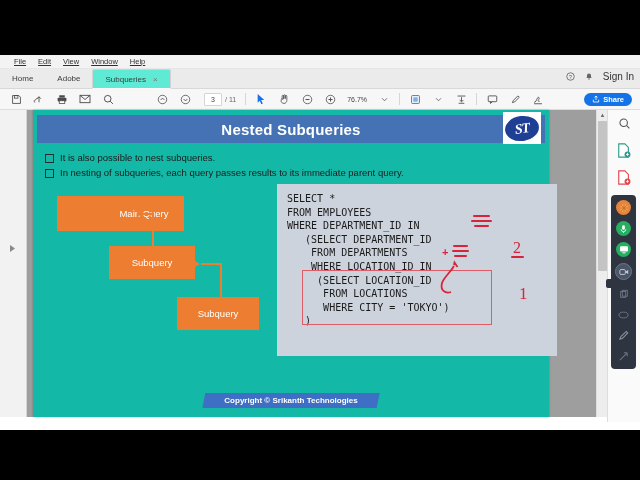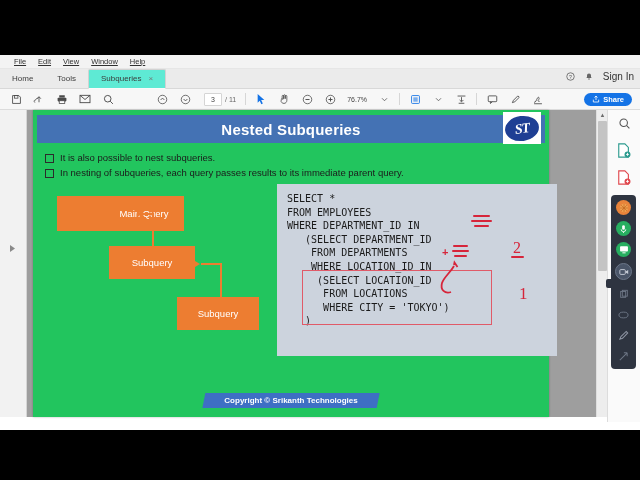--- a/index.html
+++ b/index.html
@@ -19,21 +19,21 @@
   .wctrl{width:22px;height:16px;display:flex;align-items:center;justify-content:center;
          font-size:8px;color:#555;}
 
   
   .menubar{height:13px;background:#f3f3f3;display:flex;align-items:center;padding-left:14px;gap:12px;
            border-bottom:1px solid #e6e6e6;}
   .menu-item{font-size:7.5px;color:#303030;}
   .menu-item span.u{text-decoration:underline;}
 
   
-  .tabstrip{height:19px;background:#ebebeb;display:flex;align-items:center;border-bottom:1px solid #d8d8d8;position:relative;}
+  .tabstrip{height:19px;background:#ebebeb;display:flex;align-items:flex-start;border-bottom:1px solid #d8d8d8;position:relative;}
   .tab{height:18px;display:flex;align-items:center;padding:0 12px;font-size:8px;color:#3c3c3c;gap:7px;}
   .tab.active{background:#5eead4;border:1px solid #d2d2d2;border-bottom:1px solid #fafafa;border-radius:2px 2px 0 0;}
   .tab .x{font-size:8px;color:#777;}
   .tab-right{position:absolute;right:6px;bottom:3px;display:flex;align-items:center;gap:10px;}
   .signin{font-size:10px;color:#333;}
 
   
   .toolbar{height:20px;background:#f7f7f7;border-bottom:1px solid #dcdcdc;display:flex;align-items:center;
            padding-left:10px;gap:0;position:relative;}
   .tgrp{display:flex;align-items:center;gap:11px;}
@@ -53,21 +53,21 @@
   .railhandle{position:absolute;left:10px;top:44%;width:5px;height:7px;background:#8a8a8a;
               clip-path:polygon(0 0,100% 50%,0 100%);}
   .rightrail{position:absolute;right:0;top:0;width:32px;height:100%;background:#fafafa;border-left:1px solid #dcdcdc;
              display:flex;flex-direction:column;align-items:center;padding-top:5px;gap:10px;}
   .rtool{width:17px;height:17px;display:flex;align-items:center;justify-content:center;}
   .scrollbar{position:absolute;right:32px;top:0;width:11px;height:100%;background:#ededed;border-left:1px solid #dedede;}
   .sb-up,.sb-dn{height:10px;display:flex;align-items:center;justify-content:center;font-size:6px;color:#6b6b6b;}
   .sb-thumb{position:absolute;left:1px;top:11px;width:9px;height:150px;background:#c4c4c4;border-radius:1px;}
 
   
-  .page{position:absolute;left:33px;top:0;width:516px;height:100%;background:#22c55e;box-shadow:0 0 2px rgba(0,0,0,.28);}
+  .page{position:absolute;left:33px;top:0;width:516px;height:100%;background:#14b8a6;box-shadow:0 0 2px rgba(0,0,0,.28);}
   .slide-header{margin:5px 4px 0 4px;height:28px;background:#4472b4;display:flex;align-items:center;justify-content:center;position:relative;}
   .slide-title{font-size:15px;font-weight:bold;color:#fff;letter-spacing:.2px;}
   .stlogo{position:absolute;right:4px;top:-3px;width:38px;height:32px;background:#fff;
           display:flex;align-items:center;justify-content:center;}
   .stlogo .oval{width:34px;height:25px;background:#1f3f94;border-radius:50%;
        display:flex;align-items:center;justify-content:center;transform:rotate(-8deg);}
   .stlogo .oval b{color:#fff;font-family:"Liberation Serif",serif;font-style:italic;font-size:14px;
        letter-spacing:-1px;font-weight:bold;}
 
   .bullets{margin:9px 0 0 12px;}
@@ -120,21 +120,21 @@
       <div class="menu-item"><span class="u">View</span></div>
       <div class="menu-item"><span class="u">Window</span></div>
       <div class="menu-item"><span class="u">Help</span></div>
     </div>
 
     <div class="tabstrip">
       <div class="tab">
         <span>Home</span>
       </div>
       <div class="tab">
-        <span>Tools</span>
+        <span>Adobe</span>
       </div>
       <div class="tab active">
         <span>Subqueries</span>
         <span class="x">×</span>
       </div>
       <div class="tab-right">
         <span>
           <svg width="9" height="9" viewBox="0 0 12 12">
               <circle cx="6" cy="6" r="5" fill="none" stroke="#555" stroke-width="1"></circle>
               <text x="6" y="9" font-size="7" text-anchor="middle" fill="#555">?</text>

